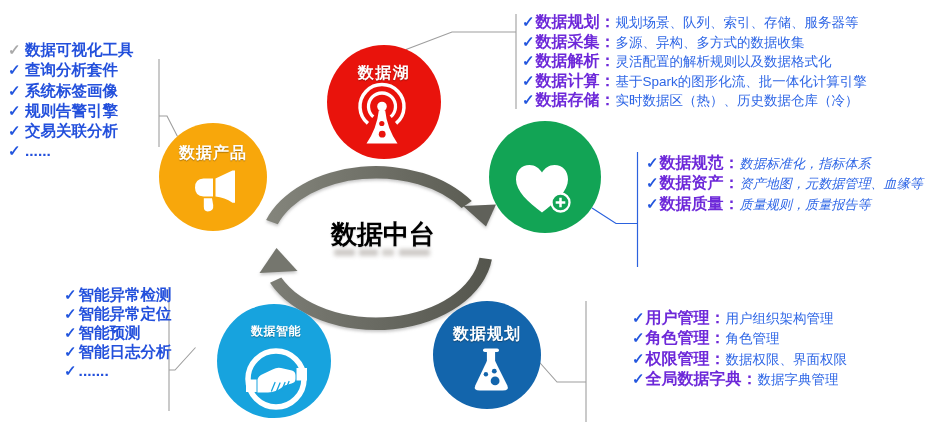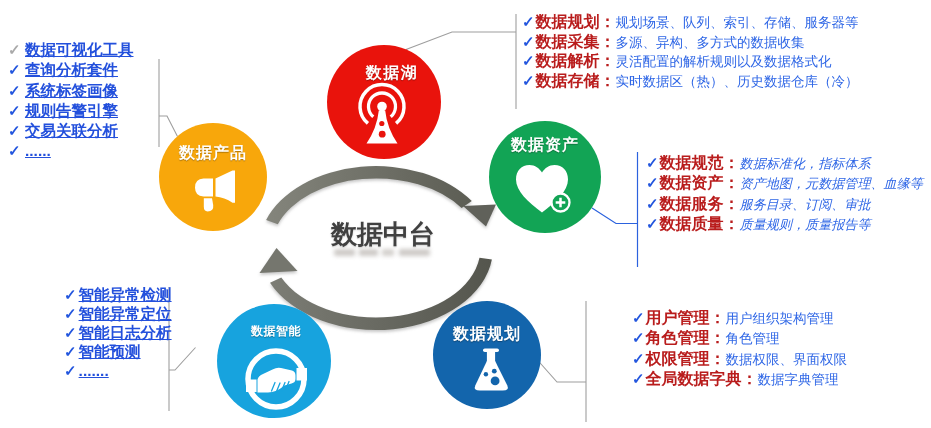--- a/index.html
+++ b/index.html
@@ -6,23 +6,23 @@
   body{width:931px;height:428px;overflow:hidden;background:#ffffff;
        font-family:"Liberation Sans",sans-serif;}
   #stage{position:relative;width:931px;height:428px;background:#ffffff;overflow:hidden;}
   #gfx{position:absolute;left:0;top:0;}
 
   
   .list{position:absolute;}
   .li{display:block;white-space:nowrap;}
   .chk{font-weight:bold;color:#2356de;display:inline-block;}
   .chk.gray{color:#a9a9a9;}
-  .term{font-weight:bold;color:#b91c1c;}
+  .term{font-weight:bold;color:#6d28d9;}
   .desc{color:#2e66e6;font-weight:500;text-align:right;}
-  .feat{font-weight:bold;color:#2350dc;text-decoration:underline;}
+  .feat{font-weight:bold;color:#2350dc;}
 
   #list-products{left:8px;top:40px;font-size:15.5px;line-height:20.3px;}
   #list-products .li{height:20.3px;}
   #list-products .chk{width:17px;font-size:15px;}
   #list-lake{left:522px;top:12px;font-size:16px;line-height:19.6px;}
   #list-lake .li{height:19.6px;}
   #list-lake .chk{margin-right:1px;font-size:15px;}
   #list-lake .desc{font-size:13.5px;}
   #list-assets{left:646px;top:152.5px;font-size:16px;line-height:20.5px;}
   #list-assets .li{height:20.5px;}
@@ -32,29 +32,29 @@
   #list-intelligence .li{height:18.9px;}
   #list-intelligence .chk{margin-right:2px;font-size:15px;}
   #list-system{left:592px;top:308px;font-size:16px;line-height:20.3px;}
   #list-system .li{height:20.3px;margin-left:40px;}
   #list-system .chk{margin-right:1px;font-size:15px;}
   #list-system .desc{font-size:13.5px;}
 
   
   .node-label{position:absolute;text-align:center;color:#ffffff;font-weight:bold;
               text-shadow:0 1px 1px rgba(0,0,0,.30);letter-spacing:1px;}
-  #lbl-lake{left:335px;top:63px;width:114px;font-size:16px;letter-spacing:1.5px;}
+  #lbl-lake{left:327px;top:63px;width:114px;font-size:16px;letter-spacing:1.5px;}
   #lbl-products{left:159px;top:143px;width:108px;font-size:16px;}
   #lbl-assets{left:489px;top:135px;width:112px;font-size:16px;}
   #lbl-intelligence{left:217px;top:323px;width:118px;font-size:12px;letter-spacing:0.5px;}
   #lbl-system{left:433px;top:324px;width:108px;font-size:16px;}
 
   
   #center-title{position:absolute;left:313px;top:217px;width:140px;text-align:center;
-                font-size:26px;font-weight:bold;color:#404040;
+                font-size:26px;font-weight:bold;color:#000000;
                 text-shadow:0 1px 2px rgba(0,0,0,.18);}
   #watermark{position:absolute;left:334px;top:249px;width:96px;height:7px;border-radius:2px;
              background:linear-gradient(90deg,#a49e98 0 21px,rgba(0,0,0,0) 21px 25px,#a49e98 25px 44px,rgba(0,0,0,0) 44px 48px,#b0aaa4 48px 60px,rgba(0,0,0,0) 60px 65px,#a49e98 65px 96px);
              filter:blur(1.9px);opacity:.55;}
 </style>
 </head>
 <body>
 
 <div id="stage">
 
@@ -141,55 +141,54 @@
       <rect x="486.9" y="351" width="8.2" height="11.5"></rect>
       <path d="M 486.9 361 L 475.4 385.2 Q 472.9 390.6 479.9 390.6 L 502.7 390.6 Q 509.7 390.6 507.2 385.2 L 495.1 361 Z"></path>
       <circle cx="485.9" cy="374.3" r="2.2" fill="#1365ac"></circle>
       <circle cx="494.3" cy="371.2" r="2.4" fill="#1365ac"></circle>
       <circle cx="495.1" cy="380.9" r="4.4" fill="#1365ac"></circle>
     </g>
   </svg>
 
   <div class="node-label" id="lbl-lake">数据湖</div>
   <div class="node-label" id="lbl-products">数据产品</div>
-  <div class="node-label" id="lbl-assets">数据资产</div>
   <div class="node-label" id="lbl-intelligence">数据智能</div>
   <div class="node-label" id="lbl-system">数据规划</div>
 
   <div id="center-title">数据中台</div>
   <div id="watermark"></div>
 
   <div class="list" id="list-products">
     <div class="li"><span class="chk gray">✓</span><span class="feat">数据可视化工具</span></div>
     <div class="li"><span class="chk">✓</span><span class="feat">查询分析套件</span></div>
     <div class="li"><span class="chk">✓</span><span class="feat">系统标签画像</span></div>
     <div class="li"><span class="chk">✓</span><span class="feat">规则告警引擎</span></div>
     <div class="li"><span class="chk">✓</span><span class="feat">交易关联分析</span></div>
     <div class="li"><span class="chk">✓</span><span class="feat">......</span></div>
   </div>
 
   <div class="list" id="list-lake">
     <div class="li"><span class="chk">✓</span><span class="term">数据规划：</span><span class="desc">规划场景、队列、索引、存储、服务器等</span></div>
     <div class="li"><span class="chk">✓</span><span class="term">数据采集：</span><span class="desc">多源、异构、多方式的数据收集</span></div>
     <div class="li"><span class="chk">✓</span><span class="term">数据解析：</span><span class="desc">灵活配置的解析规则以及数据格式化</span></div>
+    <div class="li"><span class="chk">✓</span><span class="term">数据计算：</span><span class="desc">基于Spark的图形化流、批一体化计算引擎</span></div>
     <div class="li"><span class="chk">✓</span><span class="term">数据存储：</span><span class="desc">实时数据区（热）、历史数据仓库（冷）</span></div>
   </div>
 
   <div class="list" id="list-assets">
     <div class="li"><span class="chk">✓</span><span class="term">数据规范：</span><span class="desc">数据标准化，指标体系</span></div>
     <div class="li"><span class="chk">✓</span><span class="term">数据资产：</span><span class="desc">资产地图，元数据管理、血缘等</span></div>
-    <div class="li"><span class="chk">✓</span><span class="term">数据服务：</span><span class="desc">服务目录、订阅、审批</span></div>
     <div class="li"><span class="chk">✓</span><span class="term">数据质量：</span><span class="desc">质量规则，质量报告等</span></div>
   </div>
 
   <div class="list" id="list-intelligence">
     <div class="li"><span class="chk">✓</span><span class="feat">智能异常检测</span></div>
     <div class="li"><span class="chk">✓</span><span class="feat">智能异常定位</span></div>
+    <div class="li"><span class="chk">✓</span><span class="feat">智能预测</span></div>
     <div class="li"><span class="chk">✓</span><span class="feat">智能日志分析</span></div>
-    <div class="li"><span class="chk">✓</span><span class="feat">智能预测</span></div>
     <div class="li"><span class="chk">✓</span><span class="feat">.......</span></div>
   </div>
 
   <div class="list" id="list-system">
     <div class="li"><span class="chk">✓</span><span class="term">用户管理：</span><span class="desc">用户组织架构管理</span></div>
     <div class="li"><span class="chk">✓</span><span class="term">角色管理：</span><span class="desc">角色管理</span></div>
     <div class="li"><span class="chk">✓</span><span class="term">权限管理：</span><span class="desc">数据权限、界面权限</span></div>
     <div class="li"><span class="chk">✓</span><span class="term">全局数据字典：</span><span class="desc">数据字典管理</span></div>
   </div>
 

